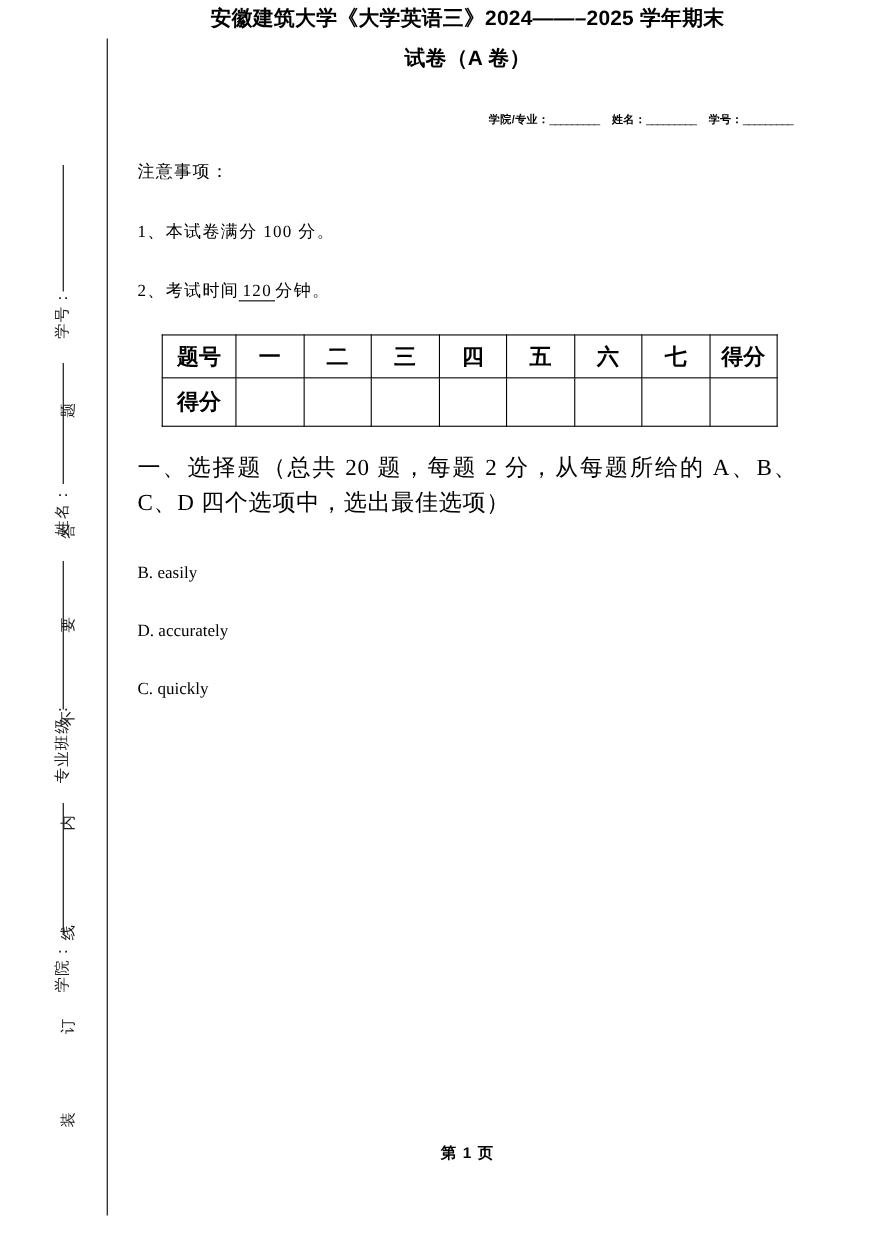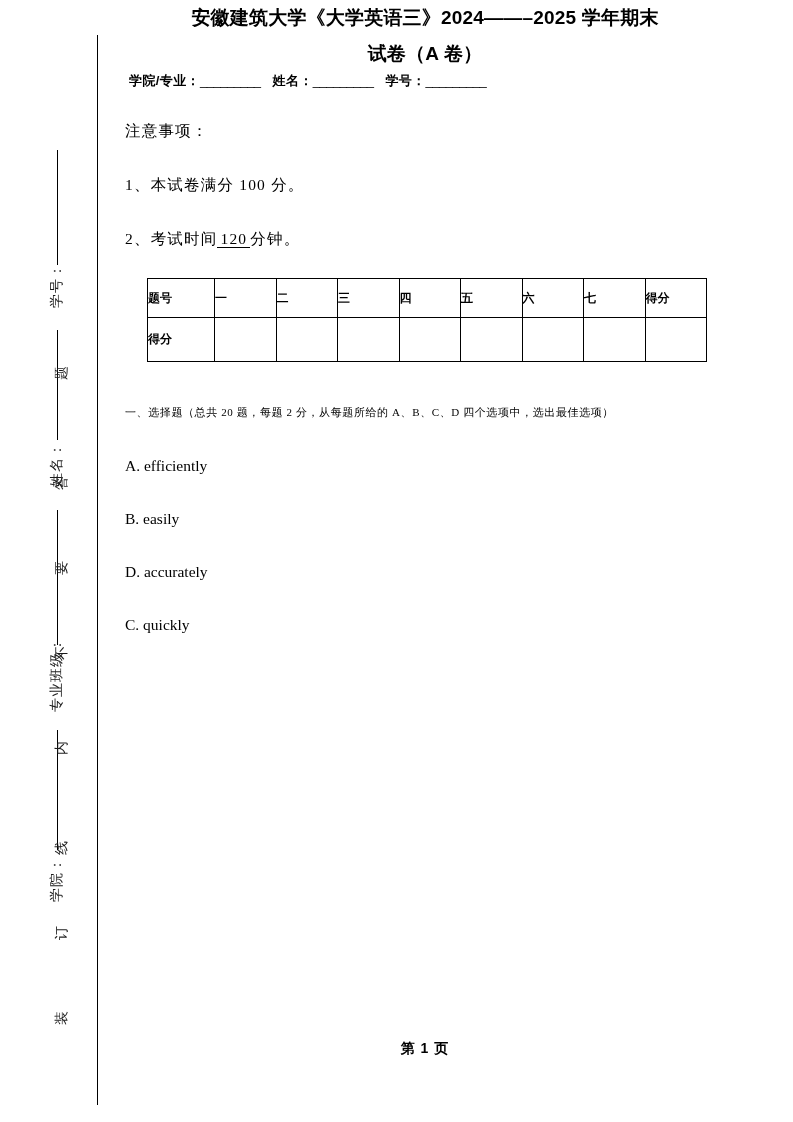--- a/index.html
+++ b/index.html
@@ -85,23 +85,24 @@
     font-family: "Liberation Sans", "DejaVu Sans", sans-serif;
     font-size: 19px;
     font-weight: bold;
     line-height: 36px;
     text-align: center;
     letter-spacing: 0.2px;
   }
   #exam-title .title-line2 { display: block; }
 
   #identity-row {
-    text-align: left;
-    font-family: "Liberation Sans", "DejaVu Sans", sans-serif;
-    font-size: 13px;
+    margin-top: 30px;
+    text-align: right;
+    font-family: "Liberation Sans", "DejaVu Sans", sans-serif;
+    font-size: 10px;
     font-weight: bold;
     letter-spacing: 0.4px;
   }
   #identity-row .field { white-space: nowrap; margin: 0 4px; }
   #identity-row .blank { letter-spacing: -0.5px; font-weight: normal; }
 
   .notice-block { margin-top: 26px; }
   .notice-line {
     font-size: 15.5px;
     line-height: 30px;
@@ -117,34 +118,34 @@
   #score-table {
     margin-top: 8px;
     margin-left: 22px;
     border-collapse: collapse;
     width: 560px;
     table-layout: fixed;
   }
   #score-table td {
     border: 1.4px solid #000;
     height: 38px;
-    text-align: left;
+    text-align: center;
     vertical-align: middle;
     font-family: "Liberation Sans", "DejaVu Sans", sans-serif;
-    font-size: 12px;
+    font-size: 20px;
     font-weight: bold;
     padding: 0;
   }
   #score-table td.rowhead { width: 66px; }
   #score-table tr.body-row td { height: 43px; }
 
   
   #section-heading {
-    margin-top: 34px;
-    font-size: 11px;
+    margin-top: 21px;
+    font-size: 21px;
     line-height: 32px;
     letter-spacing: 0.6px;
     text-align: justify;
     text-align-last: left;
   }
   .question-stem {
     margin-top: 20px;
     font-size: 15.5px;
     line-height: 42px;
     text-align: justify;
@@ -239,19 +240,18 @@
         <td></td>
         <td></td>
         <td></td>
       </tr>
     </tbody>
   </table>
 
   <p id="section-heading">一、选择题（总共 20 题，每题 2 分，从每题所给的 A、B、C、D 四个选项中，选出最佳选项）</p>
 
 
-  <p class="option-line">A. efficiently</p>
   <p class="option-line">B. easily</p>
   <p class="option-line">D. accurately</p>
   <p class="option-line">C. quickly</p>
 
   <div id="page-footer">第 1 页</div>
 </div>
 
 </body></html>

